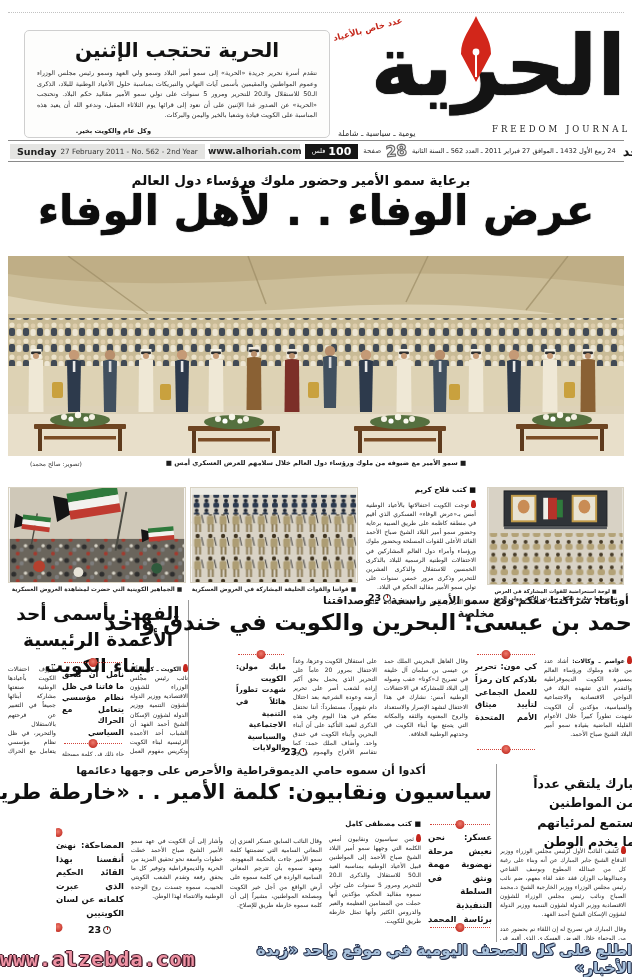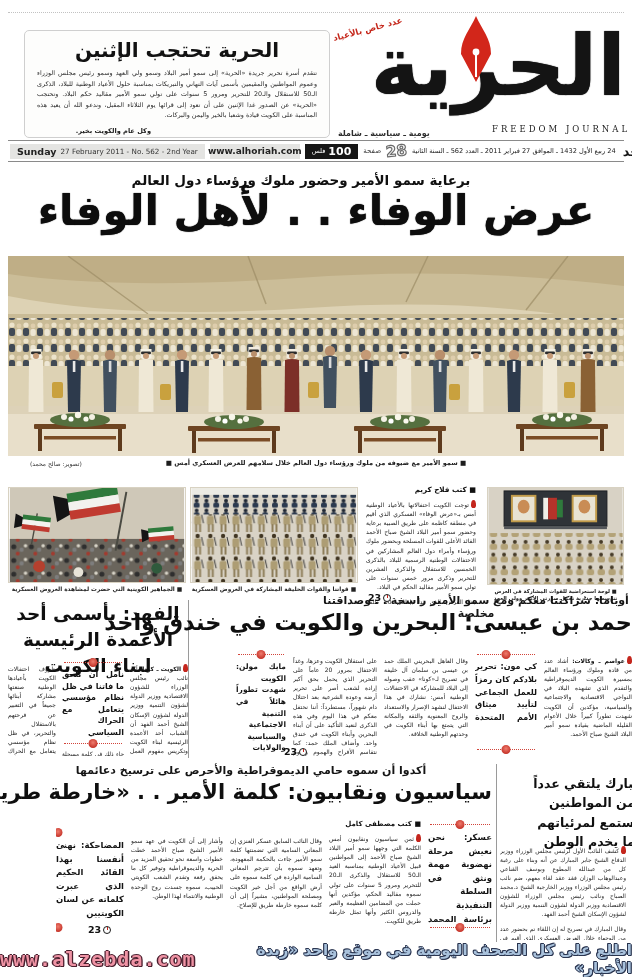--- a/index.html
+++ b/index.html
@@ -11,21 +11,21 @@
   .top-rule{left:8px;top:12px;width:616px;border-top:1px dotted #c2c2c2;}
   .notice-box{left:24px;top:30px;width:306px;height:108px;border:1px solid #cfcfcf;border-radius:5px;background:#fdfdfc;padding:5px 8px 4px;direction:rtl;}
   .notice-title{text-align:center;font-size:20px;font-weight:900;color:#121212;letter-spacing:-1px;margin:2px 0 4px;}
   .notice-body{font-size:6.4px;line-height:1.62;text-align:justify;color:#2a2a2a;padding:0 4px;}
   .notice-signoff{font-size:6.6px;font-weight:bold;color:#1c1c1c;margin-top:5px;padding-right:170px;}
   .masthead{left:330px;top:16px;width:296px;height:124px;}
   .logo-ar{position:absolute;right:0;top:6px;width:100%;text-align:right;font-size:84px;font-weight:900;line-height:1.05;color:#141414;text-shadow:0 0 1px #000;direction:rtl;}
   .logo-script{position:absolute;left:2px;top:8px;transform:rotate(-15deg);color:#c5281c;font-size:8.5px;font-weight:bold;direction:rtl;}
   .logo-nib{position:absolute;left:128px;top:0px;width:36px;height:68px;z-index:3;}
   .tagline-en{position:absolute;left:162px;top:108px;font-family:"DejaVu Serif",serif;font-size:8.5px;letter-spacing:3px;color:#1e1e1e;white-space:nowrap;}
-  .tagline-ar{position:absolute;left:8px;top:113px;font-size:8px;font-weight:bold;color:#2e2e2e;direction:rtl;}
+  .tagline-ar{position:absolute;left:8px;top:113px;font-size:8px;font-weight:normal;color:#2e2e2e;direction:rtl;}
   
   .date-bar{left:8px;top:140px;width:616px;height:22px;border-top:1px solid #8a8a8a;border-bottom:1px solid #8a8a8a;display:flex;align-items:center;gap:5px;direction:ltr;padding:3px 2px;}
   .db-pill{background:#e4e4e2;height:15px;display:flex;align-items:center;padding:0 7px;white-space:nowrap;}
   .db-en{width:212px;font-size:7.2px;color:#333;gap:4px;}
   .db-en b{font-size:9.5px;color:#222;}
   .db-site{width:90px;justify-content:center;font-weight:bold;font-size:9px;color:#222;}
   .db-price{background:#161616;color:#fff;height:15px;display:flex;align-items:center;gap:3px;padding:0 7px;direction:rtl;}
   .db-price b{font-size:11px;}
   .db-price span{font-size:6.5px;}
   .db-pages-label{font-size:7px;color:#333;direction:rtl;}
@@ -342,21 +342,21 @@
       <p class="bodytext">ظروف احتفالات الكويت بأعيادها الوطنية صنعتها مشاركة أبنائها جميعاً في التعبير عن فرحتهم بالاستقلال والتحرير، في ظل نظام مؤسسي يتعامل مع الحراك السياسي دون تأثير على أمن واستقرار الوطن، داعياً إلى تلبية الدعوة لهم في المستقبل.</p>
     </div>
   </div>
 
   <div class="abs headline" style="left:500px;top:774px;width:126px;font-size:12.5px;line-height:1.55;margin-left:29px;">المبارك يلتقي عدداً من المواطنين ويستمع لمرئياتهم بما يخدم الوطن</div>
   <div class="abs col" style="left:500px;top:840px;width:126px;height:100px;">
     <p class="bodytext" style="font-size:5.9px"><span class="p-icon"></span><span>كشف النائب الأول لرئيس مجلس الوزراء ووزير الدفاع الشيخ جابر المبارك عن أنه وبناء على رغبة كل من عبدالله المطوع ويوسف القناعي وعبدالوهاب الوزان فقد عقد لقاء معهم، ضم نائب رئيس مجلس الوزراء ووزير الخارجية الشيخ د.محمد الصباح ونائب رئيس مجلس الوزراء للشؤون الاقتصادية ووزير الدولة لشؤون التنمية ووزير الدولة لشؤون الإسكان الشيخ أحمد الفهد.</span></p>
     <p class="bodytext" style="font-size:5.9px;margin-top:3px">وقال المبارك في تصريح له إن اللقاء تم بحضور عدد من الوجهاء خلال العرض العسكري الذي أقيم في منطقة الصبية بمناسبة الاحتفالات الوطنية، لافتاً إلى أنه تم الاستماع إلى مرئياتهم حول مجريات الشأن المحلي وبما يخدم مصلحة الوطن، مشيراً إلى أن هذا اللقاء ليس اللقاء الأول وإنما سبقته لقاءات أخرى.</p>
   </div>
 
-  <div class="abs subhead" style="left:10px;top:764px;width:482px;font-size:11px;">أكدوا أن سموه حامي الديموقراطية والأحرص على ترسيخ دعائمها</div>
+  <div class="abs subhead" style="left:10px;top:764px;width:482px;font-size:11px;">أكدوا أن سموه حامي الديموقراطية والأحرص على وجهها دعائمها</div>
   <div class="abs headline" style="left:10px;top:780px;width:482px;font-size:21px;white-space:nowrap;">سياسيون ونقابيون: كلمة الأمير . . «خارطة طريق» للإصلاح</div>
   <div class="abs cols" style="left:10px;top:820px;width:482px;height:118px;">
     <div class="pull-quote" style="width:64px;height:114px;">
       <div class="q-sep"></div>
       <p class="q-text" style="font-size:8.5px;line-height:1.6;">عسكر: نحن نعيش مرحلة نهضوية مهمة ونثق في السلطة التنفيذية برئاسة المحمد</p>
       <div class="q-sep" style="margin-top:auto"></div>
     </div>
     <div class="col" style="width:92px;">
       <div class="mid-byline" style="font-size:7px">■ كتب مصطفى كامل</div>
       <p class="bodytext"><span class="p-icon"></span><span>ثمن سياسيون ونقابيون أمس الكلمة التي وجهها سمو أمير البلاد الشيخ صباح الأحمد إلى المواطنين قبيل الأعياد الوطنية بمناسبة العيد الـ50 للاستقلال والذكرى الـ20 للتحرير ومرور 5 سنوات على تولي سموه مقاليد الحكم، مؤكدين أنها حملت من المضامين العظيمة والعبر والدروس الكثير وأنها تمثل خارطة طريق للكويت.</span></p>

